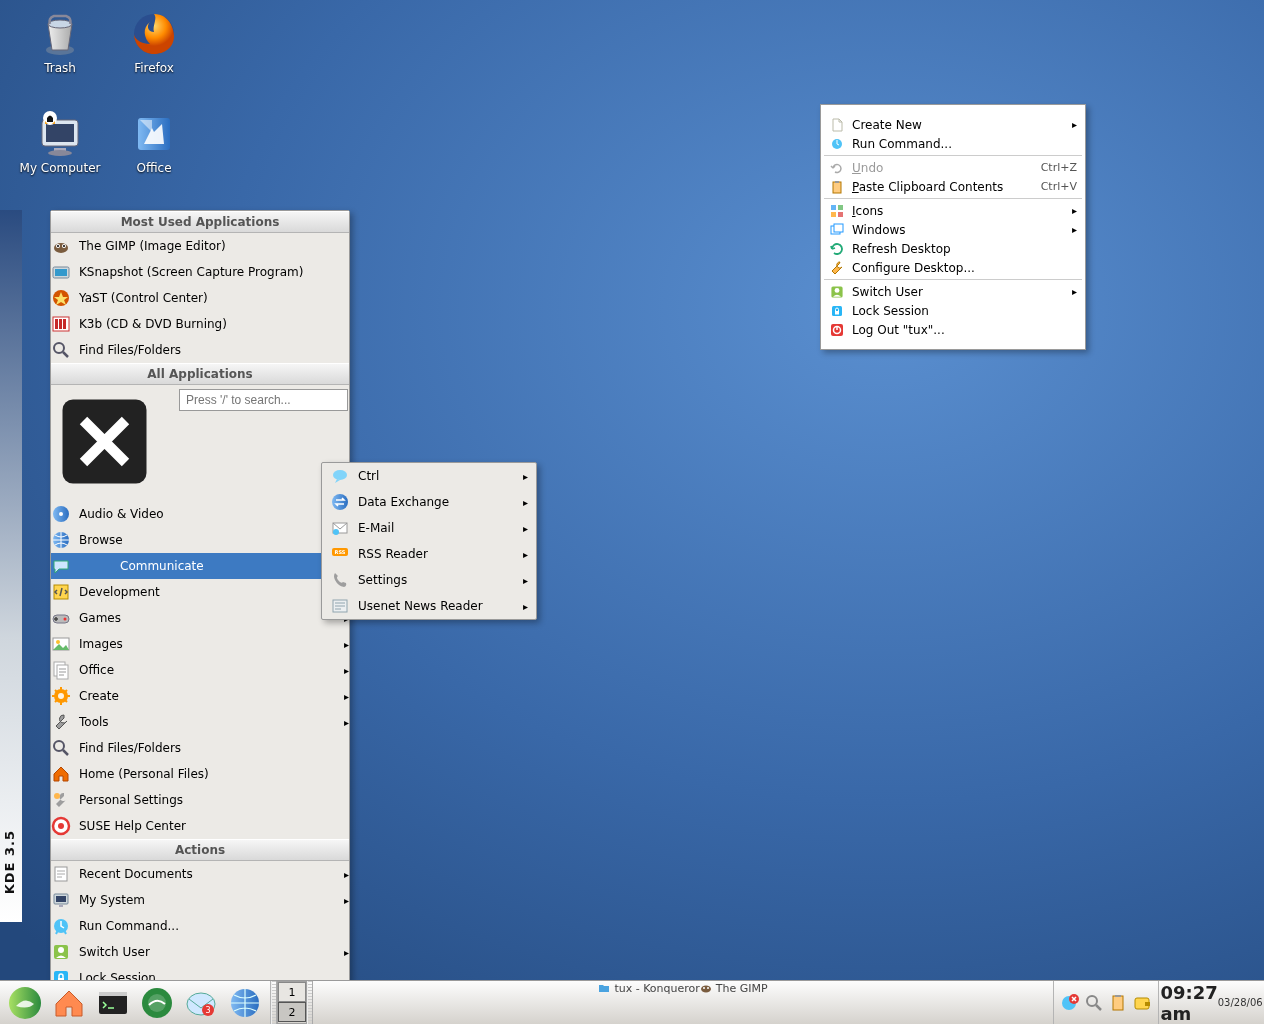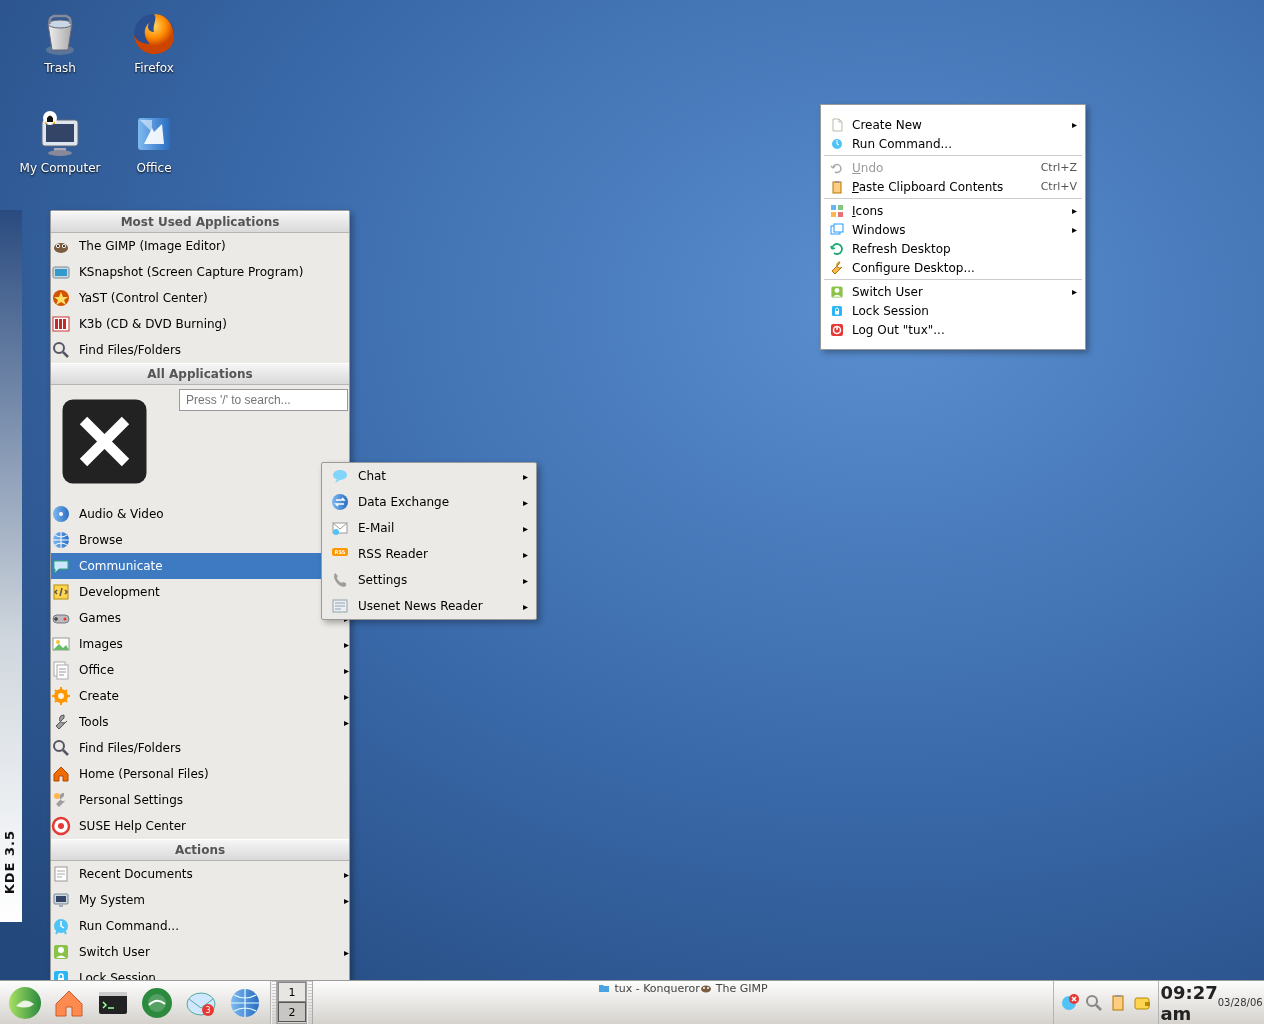--- a/index.html
+++ b/index.html
@@ -47,21 +47,21 @@
   font-size: 12px;
 }
 .kmenu .item {
   display: flex;
   align-items: center;
   padding: 3px 0;
   height: 26px;
   cursor: pointer;
   position: relative;
 }
-.kmenu .item:hover, .kmenu .item.hl { background: #3d7ac2; color: #fff; }
+.kmenu .item:hover, .kmenu .item.hl { background: #3d7ac2; color: #fff; gap: 41px; }
 .kmenu .item .ic { width: 20px; height: 20px; margin-right: 8px; flex-shrink:0 }
 .kmenu .item .arrow { margin-left: auto; font-size: 10px; }
 .kmenu .search-row { display:flex; align-items:flex-start; padding:4px 1px; gap:22px }
 .kmenu .search-row input {
   flex:1; border:1px solid #999; padding:3px 6px; font-size:12px; color:#888; background:#fff;
 }
 
 
 .side-stripe {
   position:absolute;
@@ -439,21 +439,21 @@
       </div>
     </div>
 </div>
 
 <div class="submenu" id="submenu">
     <div class="item">
       <span class="ic"><svg viewBox="0 0 20 20">
           <ellipse cx="10" cy="9" rx="7" ry="5" fill="#81d4fa"></ellipse>
           <path d="M7 13 l-2 4 l5 -3" fill="#81d4fa"></path>
         </svg></span>
-      <span>Chat</span>
+      <span>Ctrl</span>
       <span class="arrow">▸</span>
     </div>
     <div class="item">
       <span class="ic"><svg viewBox="0 0 20 20">
           <circle cx="10" cy="10" r="8" fill="url(#blue1)"></circle>
           <path d="M6 8 h8 l-2 -2 M14 12 h-8 l2 2" stroke="#fff" stroke-width="1.5" fill="none"></path>
         </svg></span>
       <span>Data Exchange</span>
       <span class="arrow">▸</span>
     </div>

